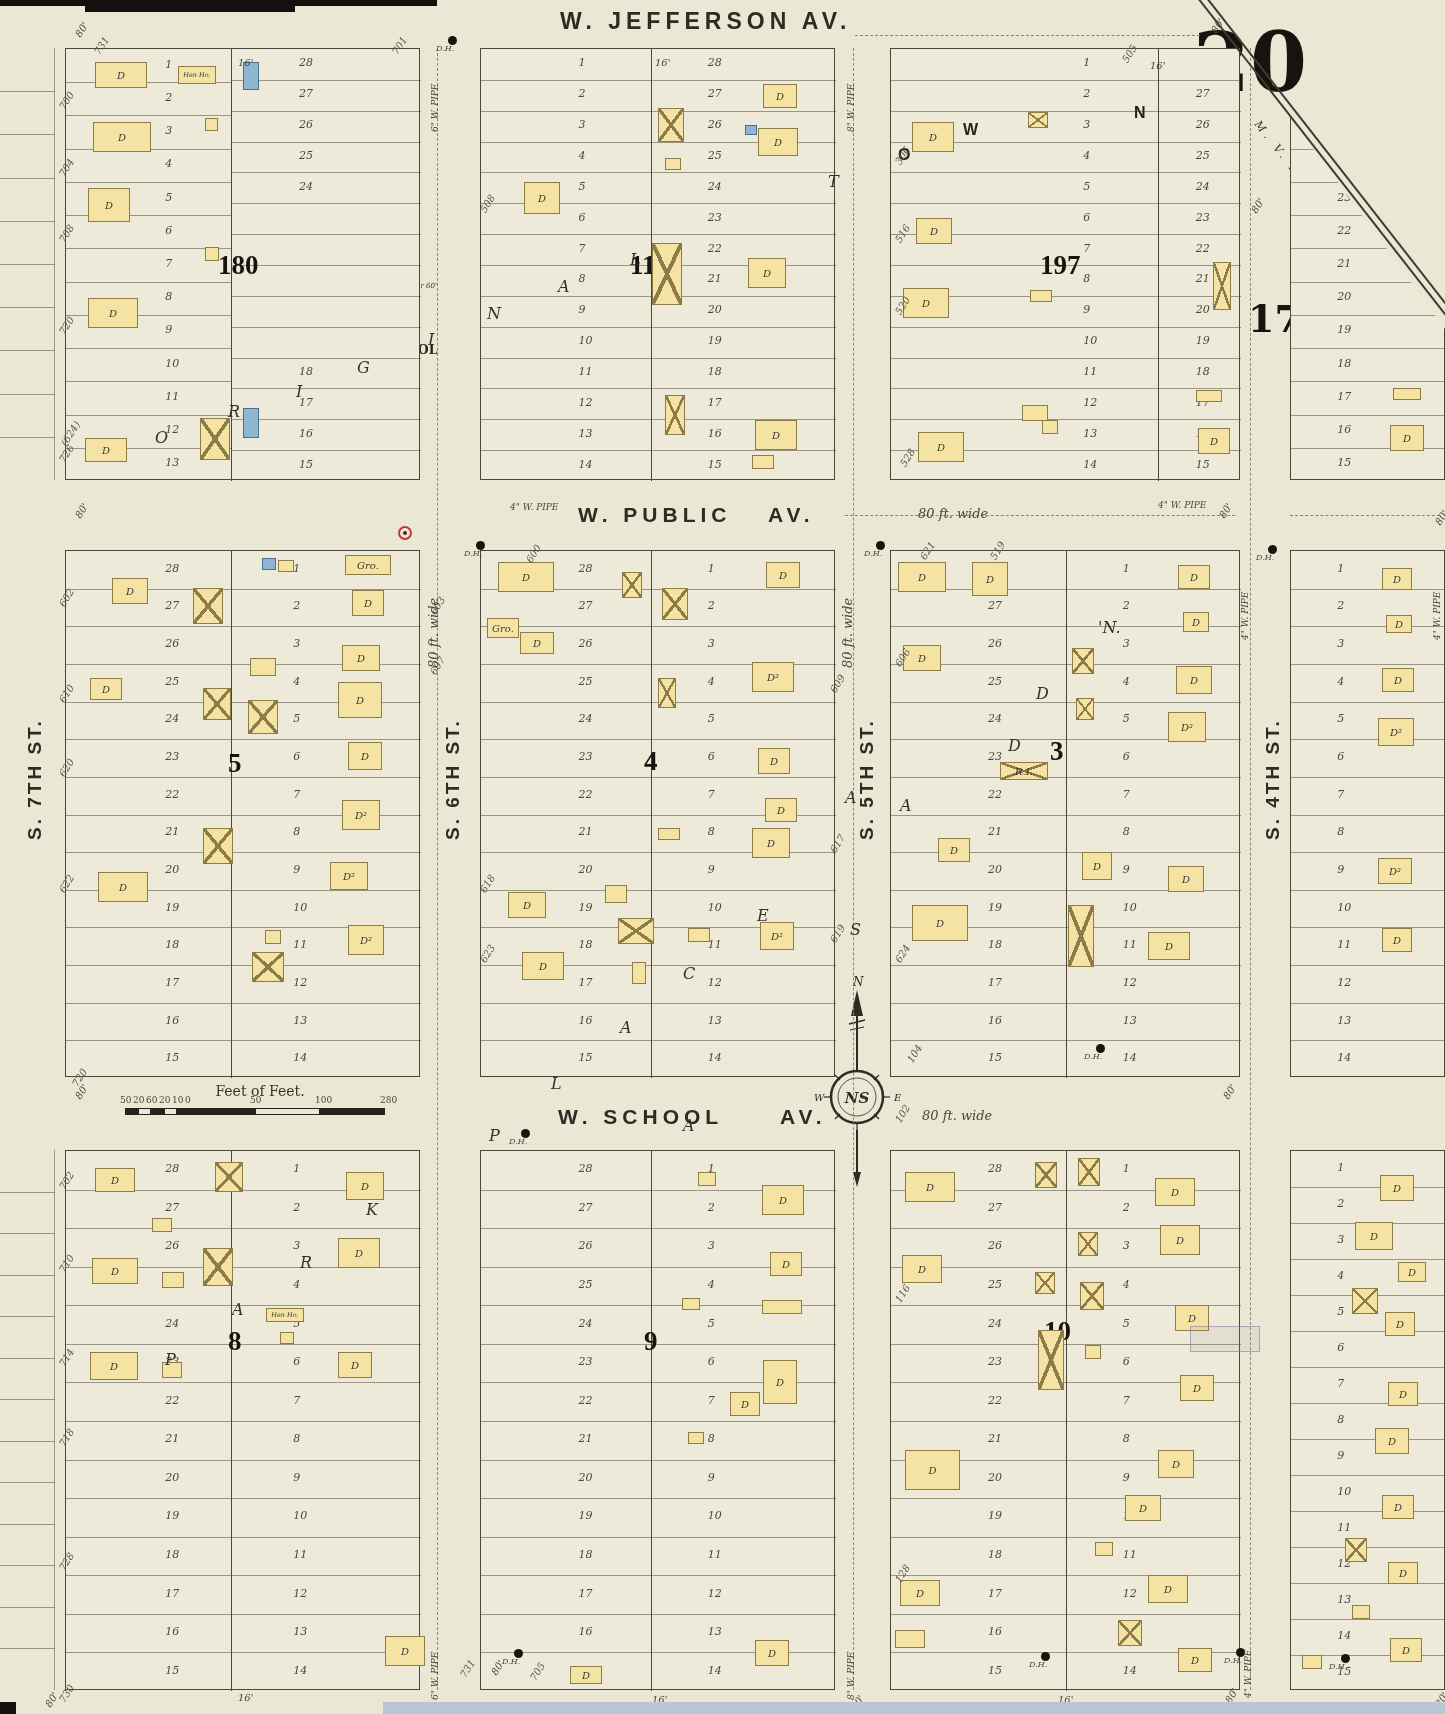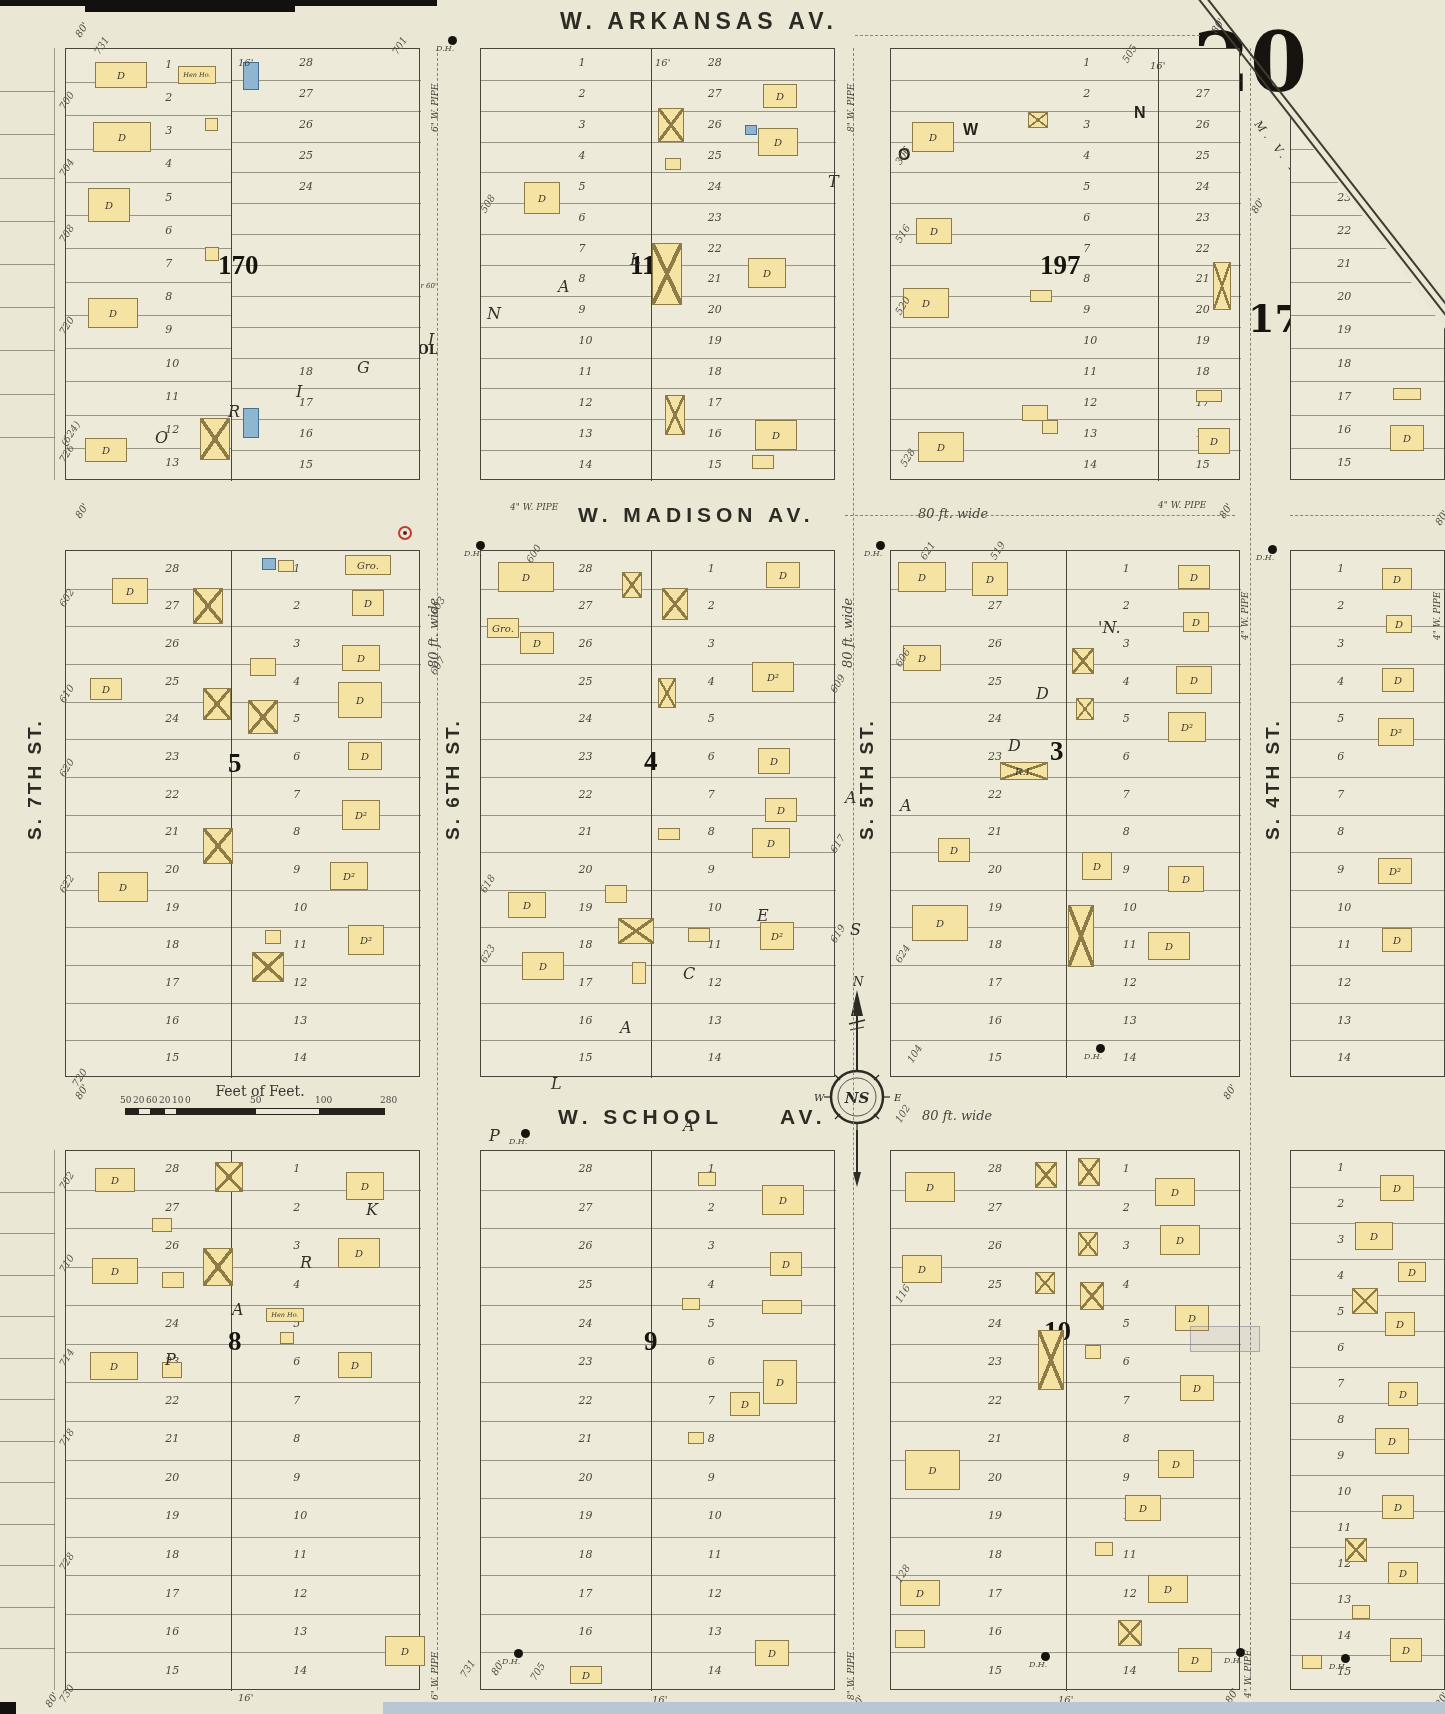--- a/index.html
+++ b/index.html
@@ -47,22 +47,22 @@
   .addr{position:absolute;font-family:"DejaVu Serif",serif;font-style:italic;font-size:10px;color:#5c574a;
         transform:rotate(-58deg);white-space:nowrap;}
   .tinylabel{position:absolute;font-family:"DejaVu Serif",serif;font-style:italic;font-size:10px;color:#4a463c;white-space:nowrap;}
   svg text{font-family:"DejaVu Serif",serif;}
 </style>
 </head>
 <body>
 
 <div id="map">
 
-  <div class="street-h" style="left:560px;top:8px;font-size:23px;">W. ARKANSAS AV.</div>
-  <div class="street-h" style="left:578px;top:503px;">W. MADISON</div>
+  <div class="street-h" style="left:560px;top:8px;font-size:23px;">W. JEFFERSON AV.</div>
+  <div class="street-h" style="left:578px;top:503px;">W. PUBLIC</div>
   <div class="street-h" style="left:768px;top:503px;">AV.</div>
   <div class="street-h" style="left:558px;top:1105px;">W. SCHOOL</div>
   <div class="street-h" style="left:780px;top:1105px;">AV.</div>
 
   <div class="street-v" style="left:24px;top:840px;">S. 7TH ST.</div>
   <div class="street-v" style="left:442px;top:840px;">S. 6TH ST.</div>
   <div class="street-v" style="left:856px;top:840px;">S. 5TH ST.</div>
   <div class="street-v" style="left:1262px;top:840px;">S. 4TH ST.</div>
 
   <div id="stamp">
@@ -196,21 +196,21 @@
       <div style="position: absolute; left: 165px; top: 277.714px; width: 190px; height: 0px; border-top: 1px solid rgba(70, 63, 48, 0.5);"></div>
       <div style="position: absolute; left: 165px; top: 308.571px; width: 190px; height: 0px; border-top: 1px solid rgba(70, 63, 48, 0.5);"></div>
       <div class="lot-number" style="position: absolute; left: 233px; top: 316px;">18</div>
       <div style="position: absolute; left: 165px; top: 339.429px; width: 190px; height: 0px; border-top: 1px solid rgba(70, 63, 48, 0.5);"></div>
       <div class="lot-number" style="position: absolute; left: 233px; top: 346.857px;">17</div>
       <div style="position: absolute; left: 165px; top: 370.286px; width: 190px; height: 0px; border-top: 1px solid rgba(70, 63, 48, 0.5);"></div>
       <div class="lot-number" style="position: absolute; left: 233px; top: 377.714px;">16</div>
       <div style="position: absolute; left: 165px; top: 401.143px; width: 190px; height: 0px; border-top: 1px solid rgba(70, 63, 48, 0.5);"></div>
       <div class="lot-number" style="position: absolute; left: 233px; top: 408.571px;">15</div>
     </div>
-    <div class="blk-num" style="position: absolute; left: 218px; top: 250px;">170</div>
+    <div class="blk-num" style="position: absolute; left: 218px; top: 250px;">180</div>
     <div style="position: absolute; left: 480px; top: 48px; width: 355px; height: 432px; border: 1.2px solid rgb(74, 69, 57); background: rgb(237, 234, 217);">
       <div class="lot-number" style="position: absolute; left: 97.4px; top: 7.42857px;">1</div>
       <div style="position: absolute; left: 0px; top: 30.8571px; width: 170px; height: 0px; border-top: 1px solid rgba(70, 63, 48, 0.5);"></div>
       <div class="lot-number" style="position: absolute; left: 97.4px; top: 38.2857px;">2</div>
       <div style="position: absolute; left: 0px; top: 61.7143px; width: 170px; height: 0px; border-top: 1px solid rgba(70, 63, 48, 0.5);"></div>
       <div class="lot-number" style="position: absolute; left: 97.4px; top: 69.1429px;">3</div>
       <div style="position: absolute; left: 0px; top: 92.5714px; width: 170px; height: 0px; border-top: 1px solid rgba(70, 63, 48, 0.5);"></div>
       <div class="lot-number" style="position: absolute; left: 97.4px; top: 100px;">4</div>
       <div style="position: absolute; left: 0px; top: 123.429px; width: 170px; height: 0px; border-top: 1px solid rgba(70, 63, 48, 0.5);"></div>
       <div class="lot-number" style="position: absolute; left: 97.4px; top: 130.857px;">5</div>

